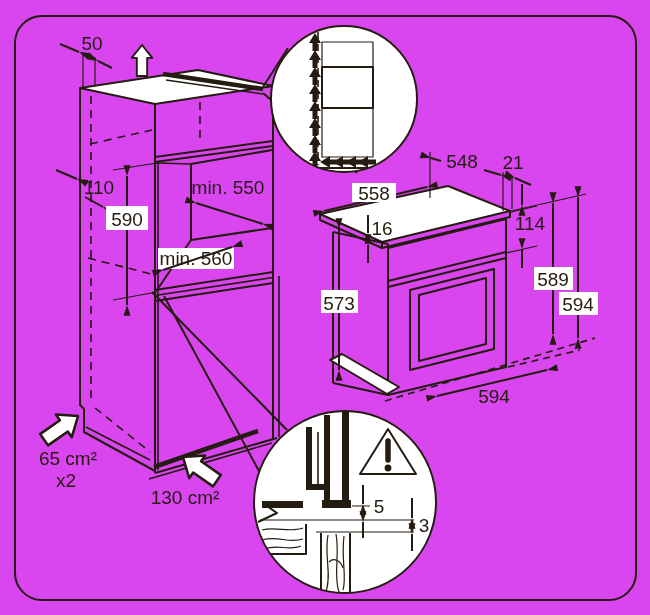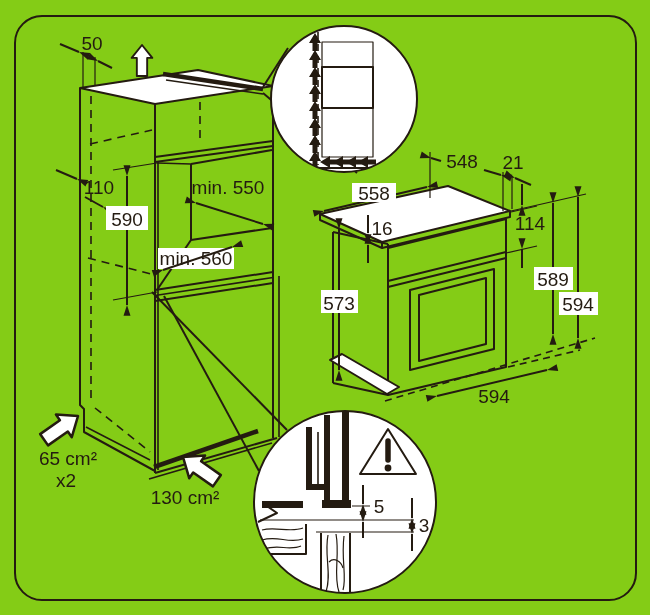--- a/index.html
+++ b/index.html
@@ -1,16 +1,16 @@
 <!DOCTYPE html>
 <html><head>
 <meta charset="utf-8">
 <style>
   html,body{margin:0;padding:0;background:#fff;}
-  #stage{position:relative;width:650px;height:615px;background:#84cc16;overflow:hidden;}
+  #stage{position:relative;width:650px;height:615px;background:#d946ef;overflow:hidden;}
   svg{display:block;}
   .s   {stroke:#241b11;fill:none;stroke-width:2;stroke-linejoin:round;}
   .s1  {stroke:#241b11;fill:none;stroke-width:1.2;stroke-linejoin:round;}
   .s16 {stroke:#241b11;fill:none;stroke-width:1.6;stroke-linejoin:round;}
   .thick{stroke:#241b11;fill:none;stroke-width:4.5;stroke-linecap:butt;}
   .dash{stroke:#241b11;fill:none;stroke-width:1.6;stroke-dasharray:7 5;}
   .dash2{stroke:#241b11;fill:none;stroke-width:1.6;stroke-dasharray:8 6;}
   .ink {fill:#241b11;stroke:none;}
   .wfill{fill:#ffffff;}
   .lbl{font-family:"Liberation Sans","DejaVu Sans",sans-serif;font-size:19px;fill:#241b11;}

